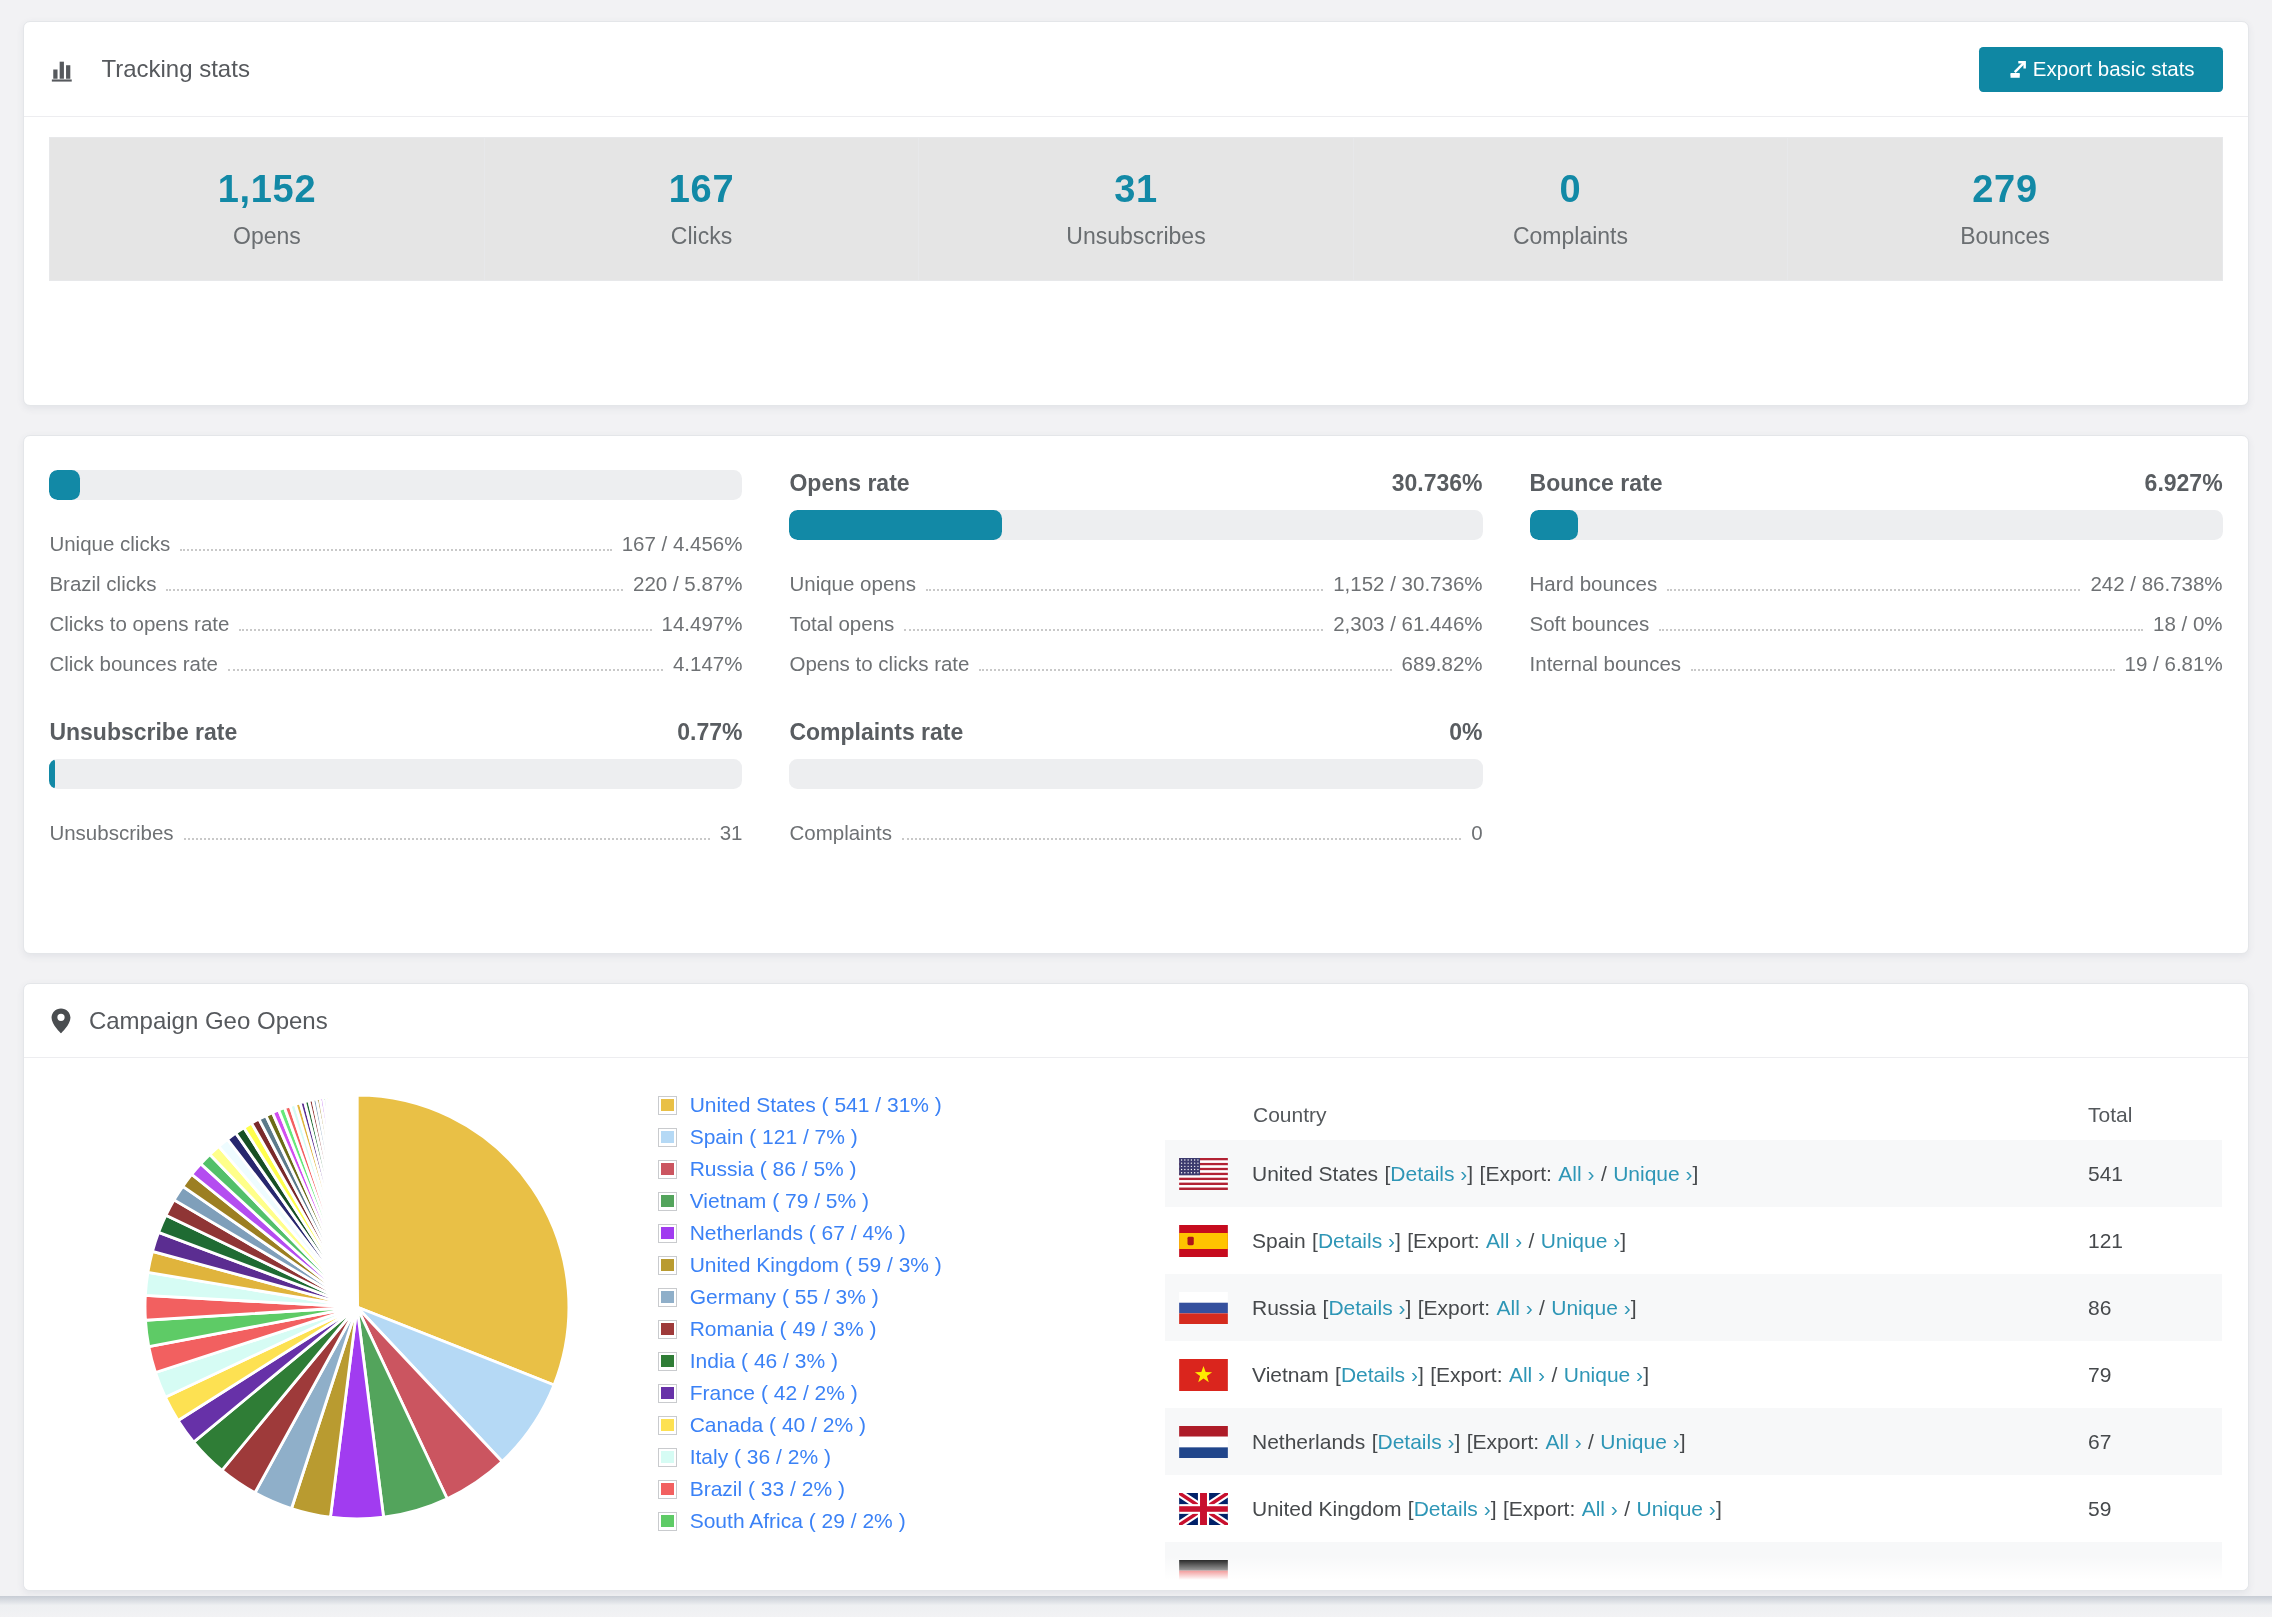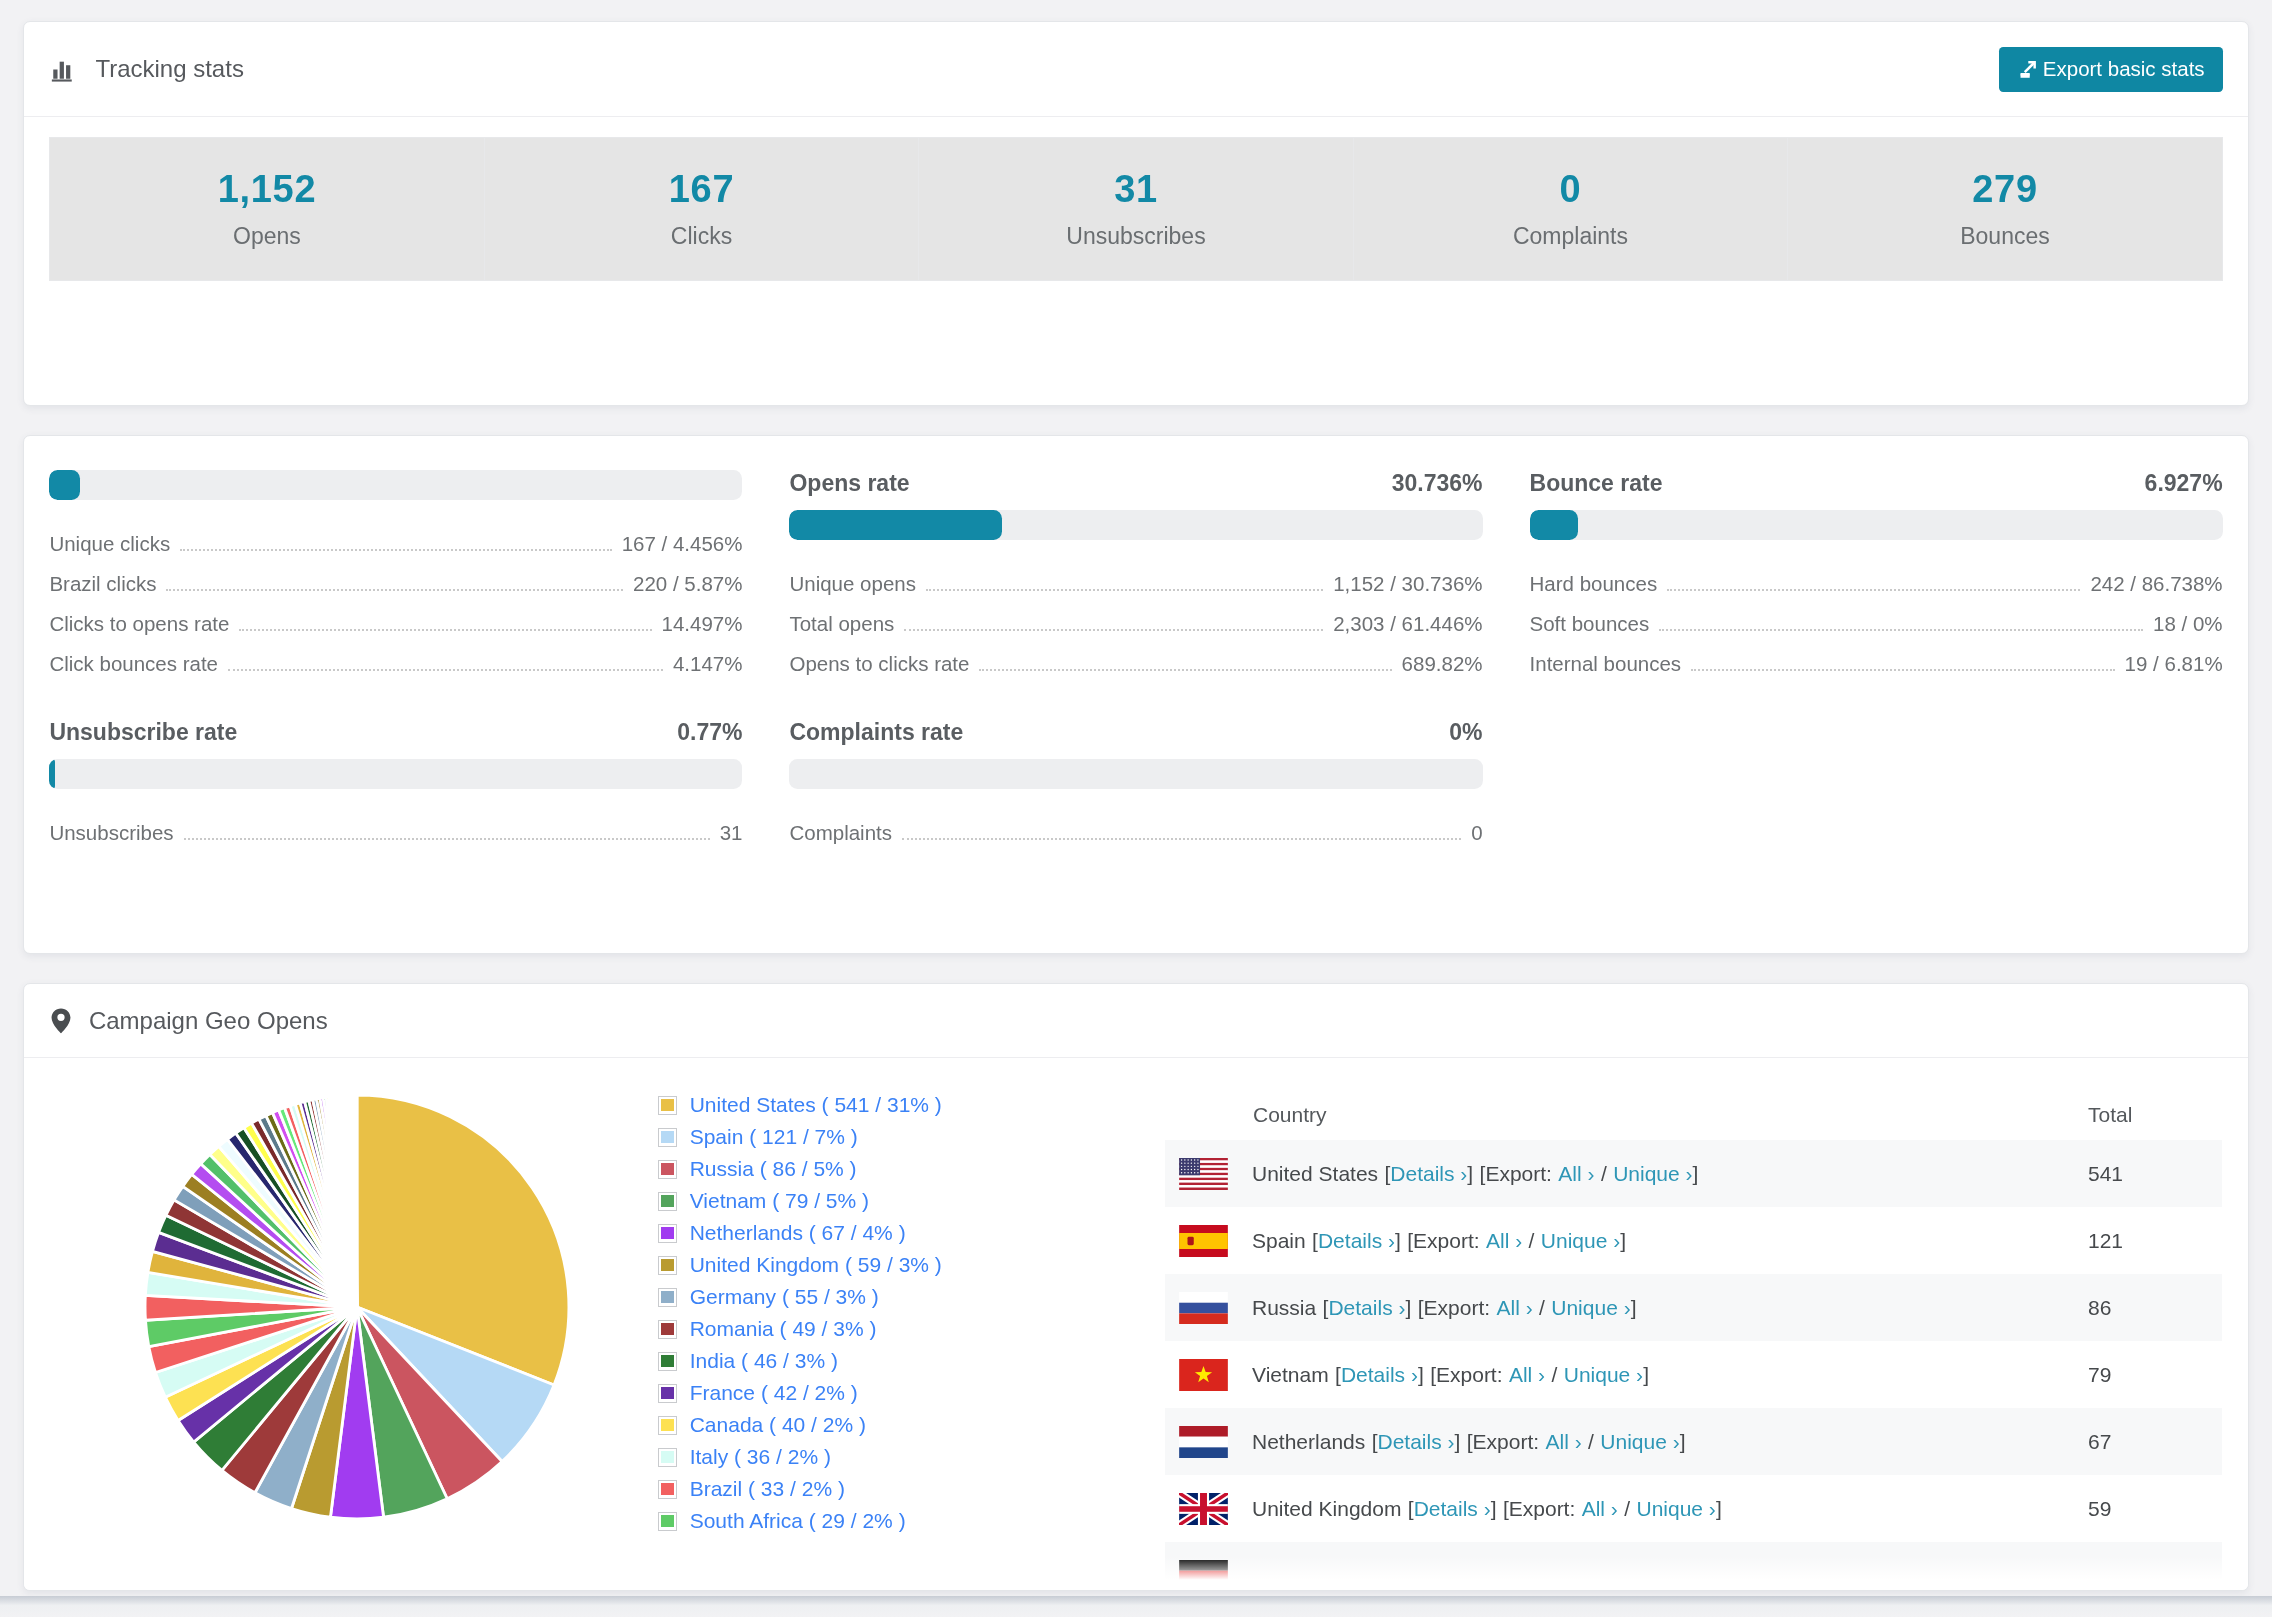--- a/index.html
+++ b/index.html
@@ -23,25 +23,25 @@
   
   .card-tracking { top: 21px; height: 385px; }
   .card-header {
     height: 95px;
     display: flex;
     align-items: center;
     justify-content: space-between;
     padding: 0 25.4px;
     border-bottom: 0.7px solid #ededf0;
   }
-  .card-title { display: flex; align-items: flex-end; gap: 19px; font-size: 24px; color: #56595d; }
+  .card-title { display: flex; align-items: flex-end; gap: 25px; font-size: 24px; color: #56595d; }
   .export-btn {
     display: flex; align-items: center; gap: 3px;
     background: #0f87a3; color: #fff; border: none; border-radius: 4.2px;
-    height: 45px; padding: 0 18px; font-size: 20.5px; cursor: pointer;
+    height: 45px; padding: 0 28px; font-size: 20.5px; cursor: pointer;
     font-family: inherit;
   }
   .stats-row { display: flex; margin: 20px 25.4px 0 25.4px; }
   .stat-box {
     flex: 1; height: 144px;
     border: 0.7px solid #e7e8ea;
     margin-left: -0.7px;
     display: flex; flex-direction: column; align-items: center; justify-content: center;
     background: #e5e5e5;
   }

